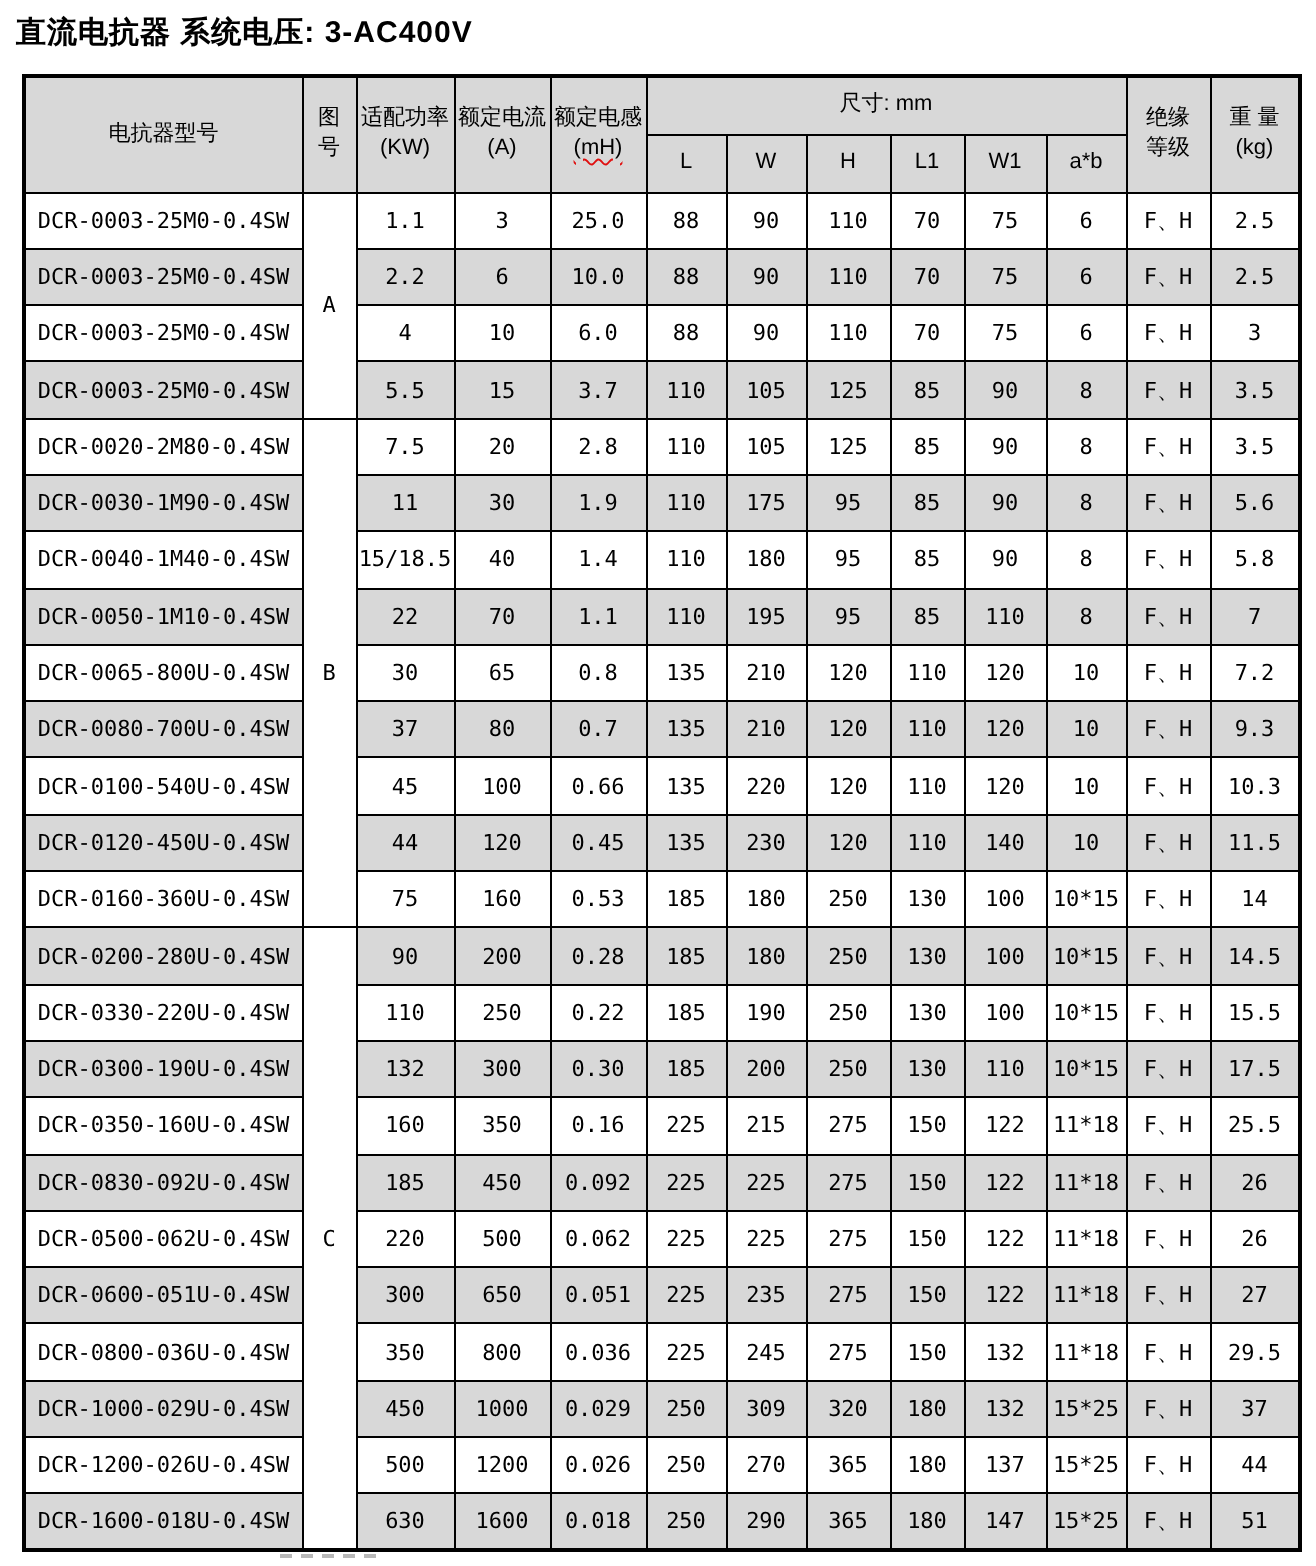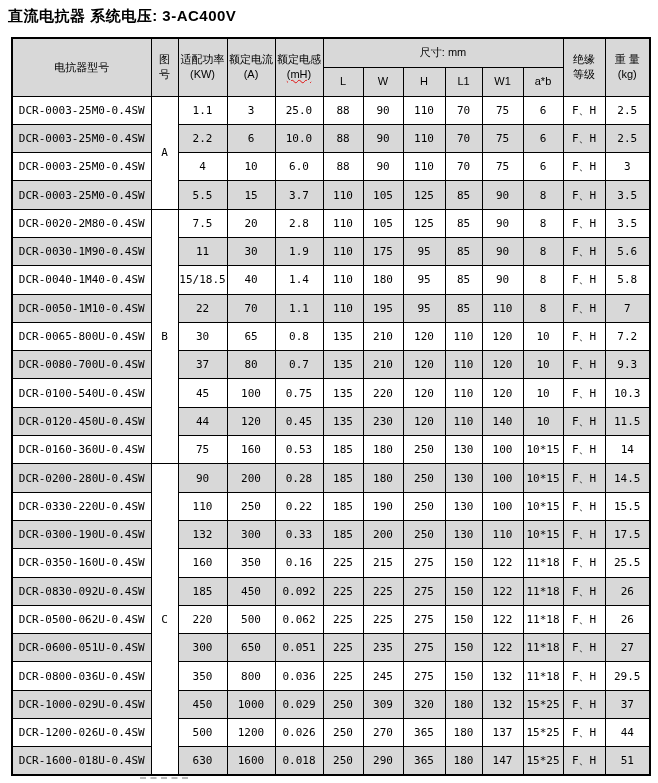--- a/index.html
+++ b/index.html
@@ -222,21 +222,21 @@
           <td>110</td>
           <td>120</td>
           <td>10</td>
           <td>F、H</td>
           <td>9.3</td>
         </tr>
         <tr>
           <td>DCR-0100-540U-0.4SW</td>
           <td>45</td>
           <td>100</td>
-          <td>0.75</td>
+          <td>0.66</td>
           <td>135</td>
           <td>220</td>
           <td>120</td>
           <td>110</td>
           <td>120</td>
           <td>10</td>
           <td>F、H</td>
           <td>10.3</td>
         </tr>
         <tr class="shaded">
@@ -293,21 +293,21 @@
           <td>130</td>
           <td>100</td>
           <td>10*15</td>
           <td>F、H</td>
           <td>15.5</td>
         </tr>
         <tr class="shaded">
           <td>DCR-0300-190U-0.4SW</td>
           <td>132</td>
           <td>300</td>
-          <td>0.33</td>
+          <td>0.30</td>
           <td>185</td>
           <td>200</td>
           <td>250</td>
           <td>130</td>
           <td>110</td>
           <td>10*15</td>
           <td>F、H</td>
           <td>17.5</td>
         </tr>
         <tr>

